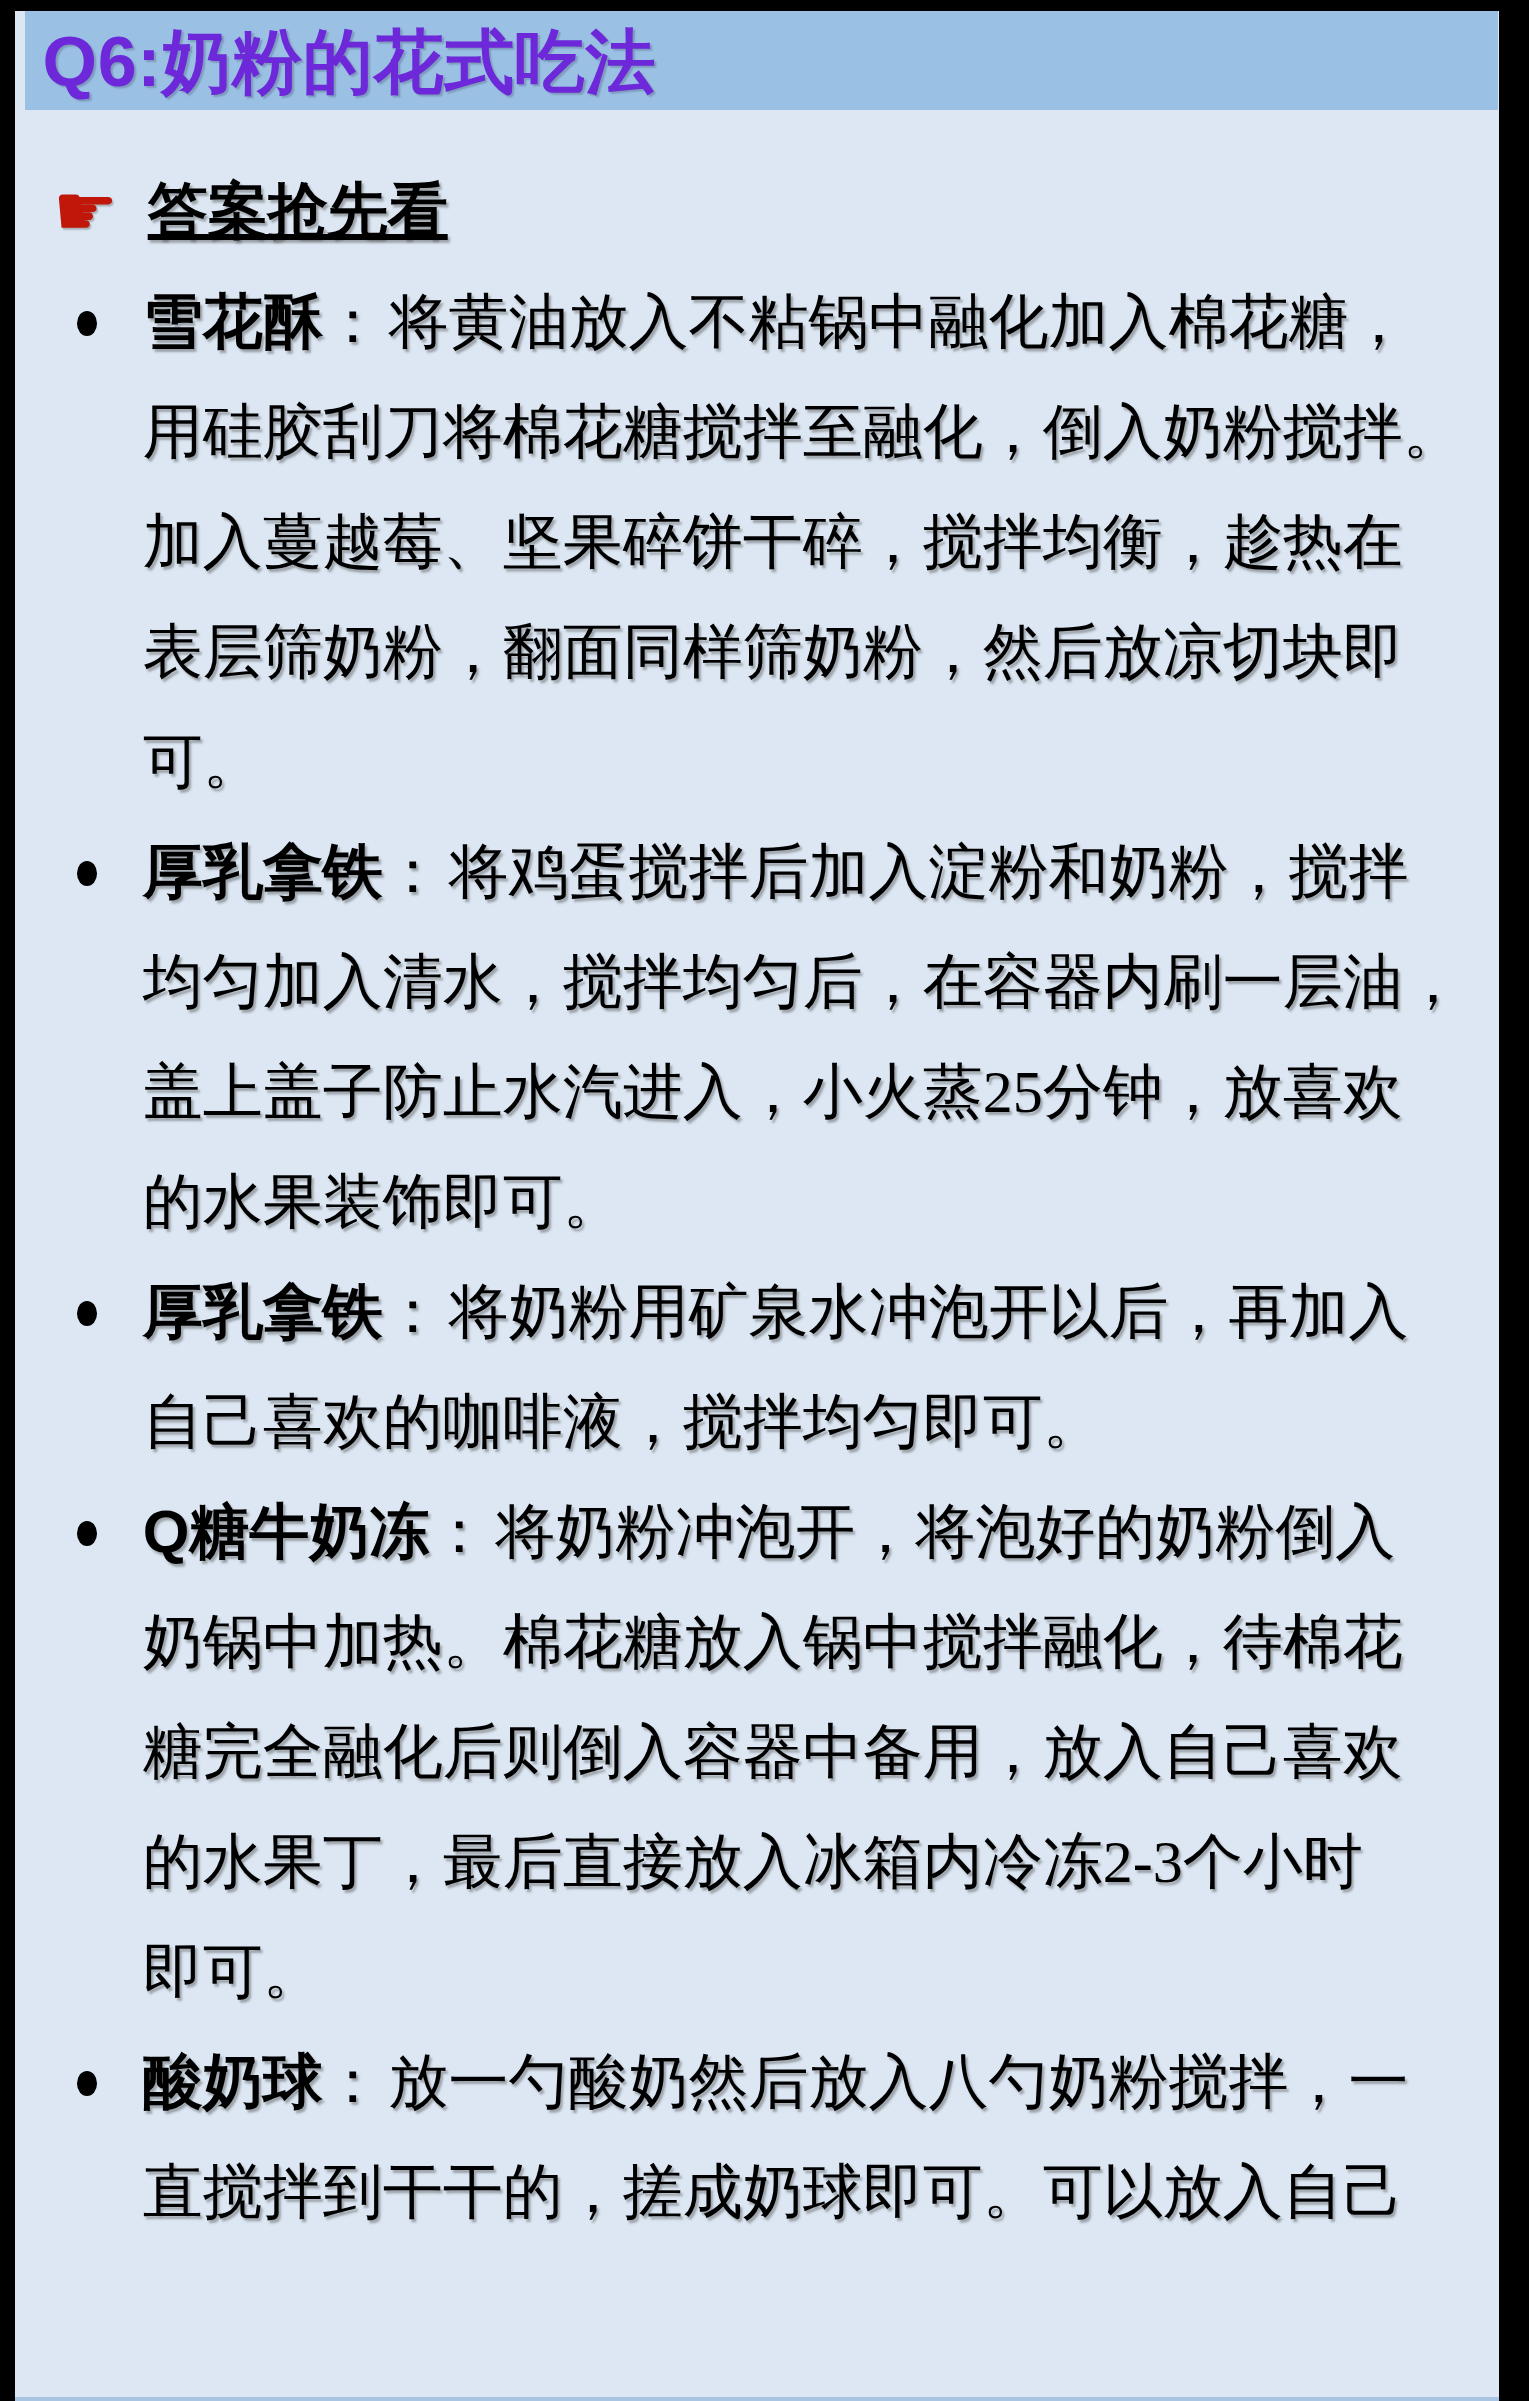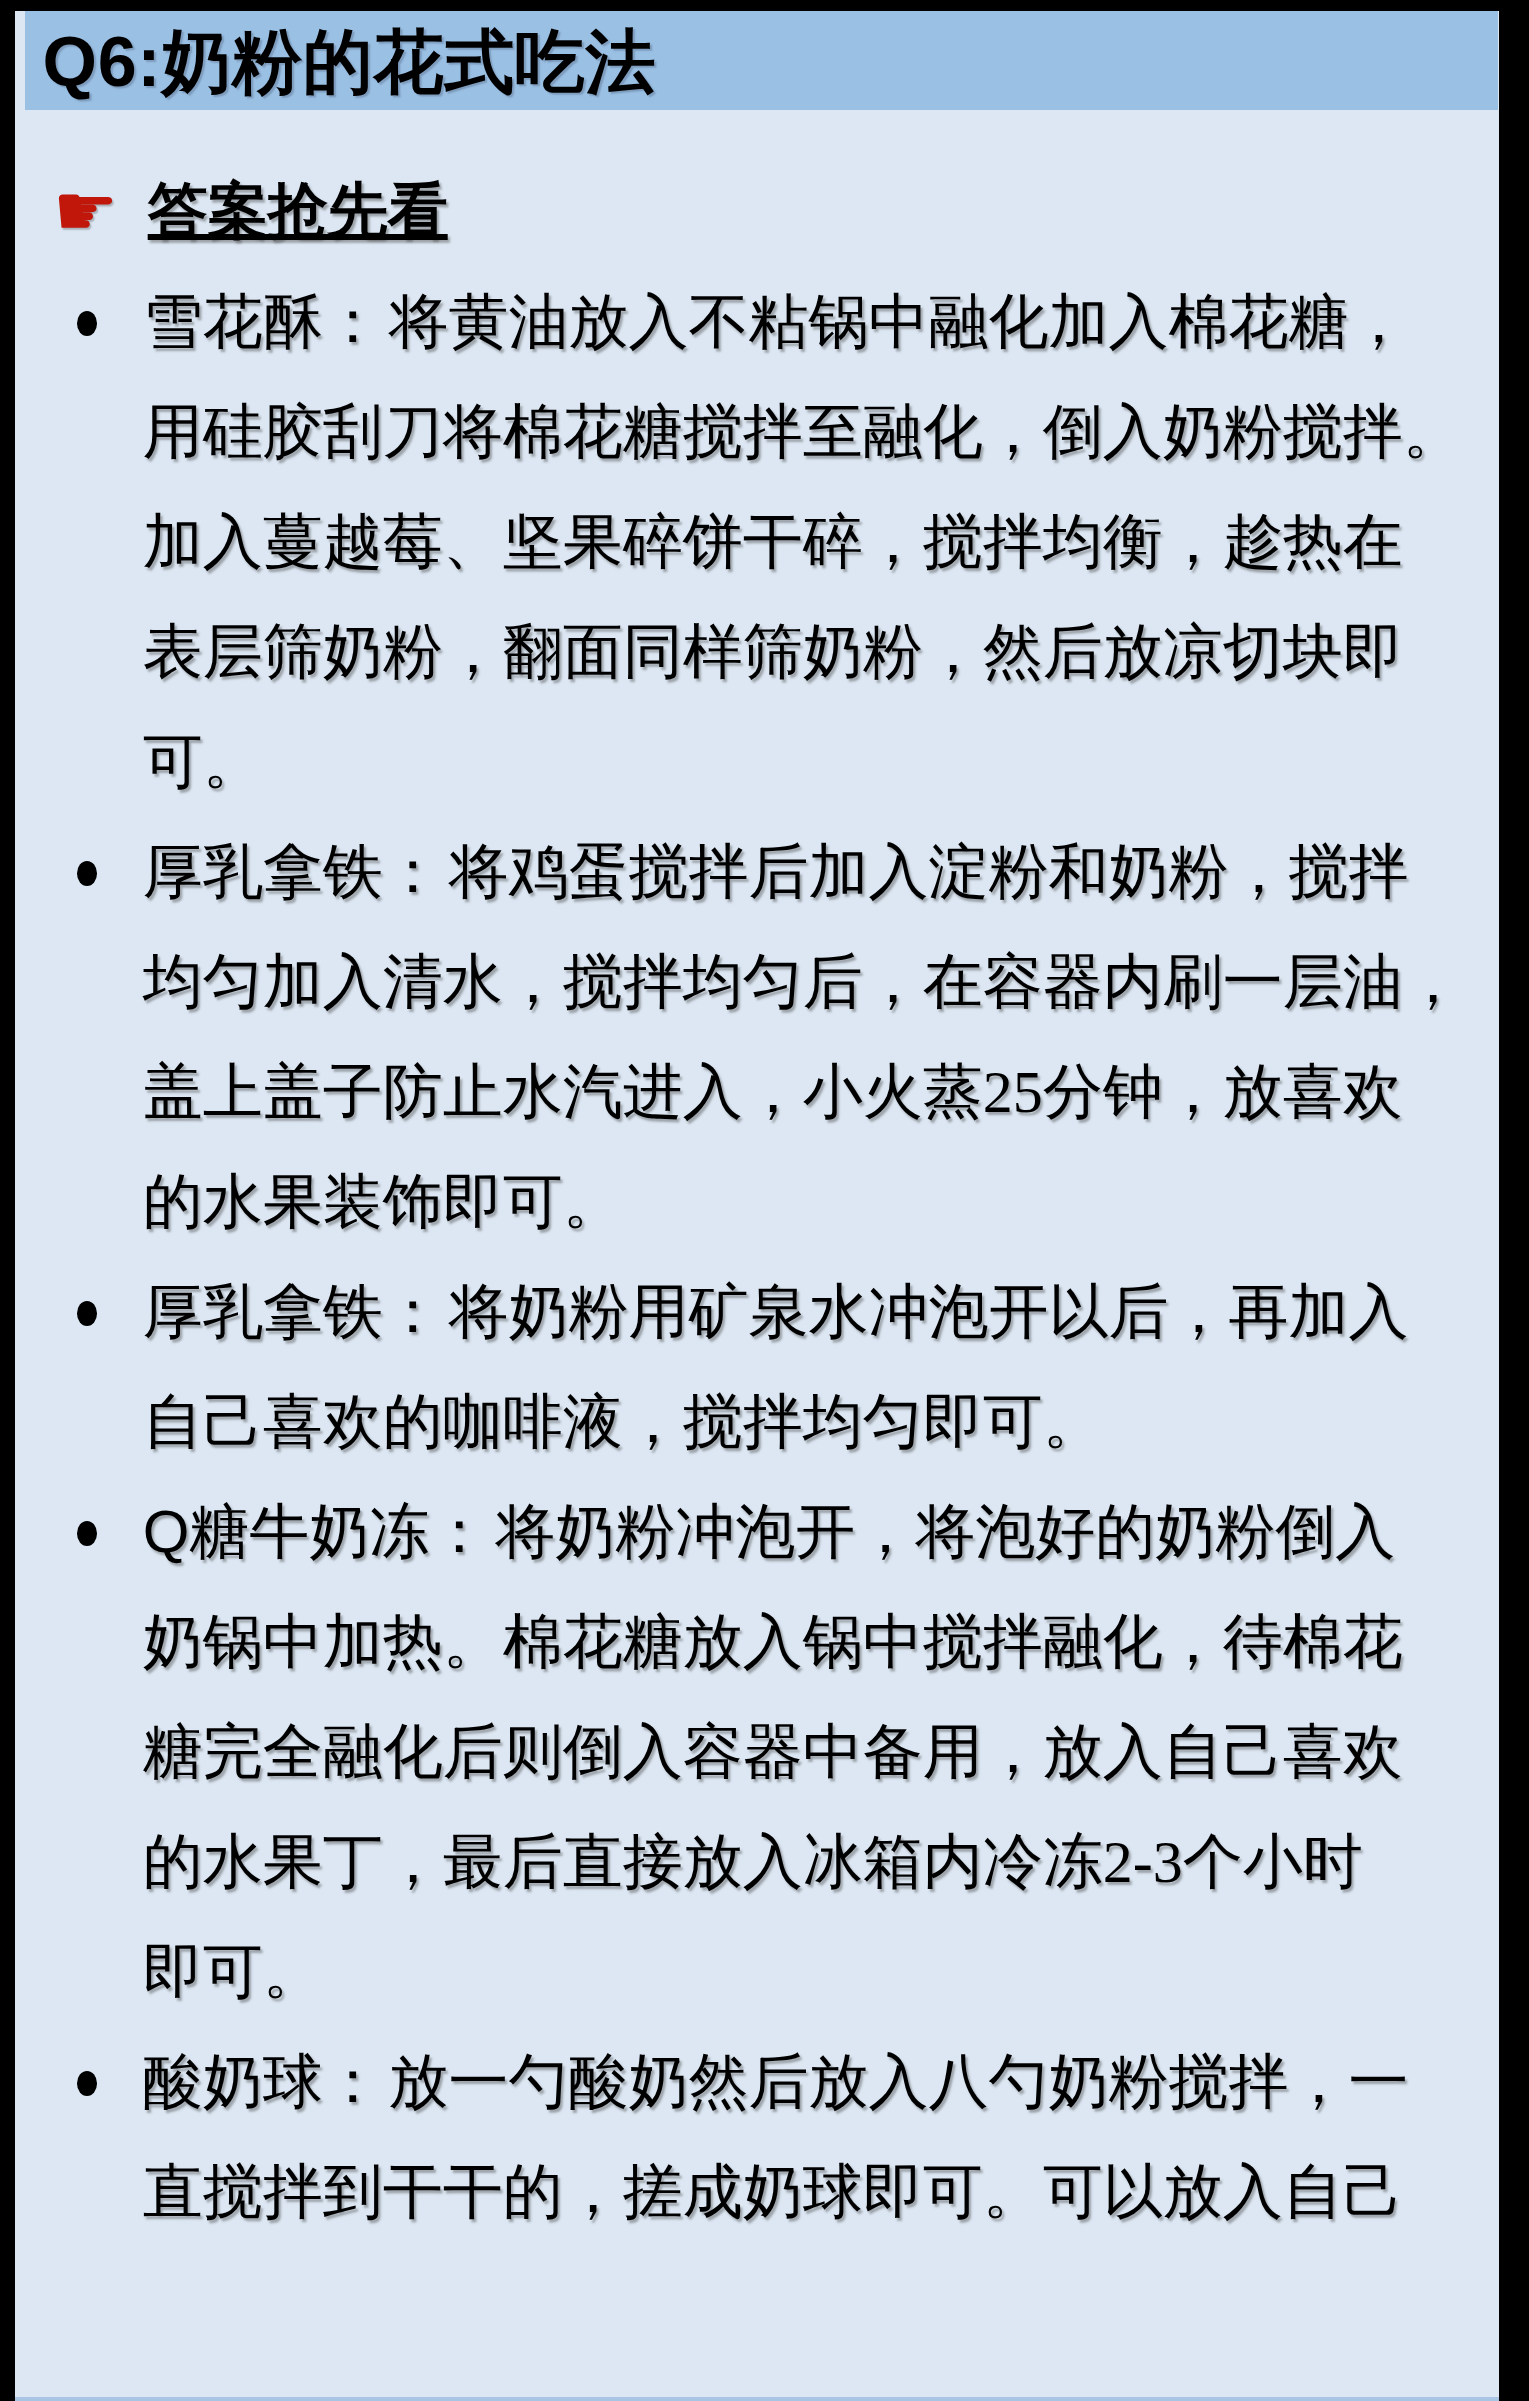--- a/index.html
+++ b/index.html
@@ -23,21 +23,21 @@
     width:1473px;
     height:99px;
     background:#9ac0e4;
   }
   .header-title{
     position:absolute;
     left:17.6px;top:0;
     line-height:103px;
     font-size:70px;
     font-weight:bold;
-    color:#000000;
+    color:#6d28d9;
     font-family:"Liberation Sans", sans-serif;
     text-shadow:2.2px 2.2px 1.5px rgba(90,110,140,.45);
     white-space:nowrap;
     letter-spacing:0.7px;
   }
   .lead{
     margin:65px 0 0 38px;
     height:73px;
     display:flex;
     align-items:center;
@@ -73,21 +73,21 @@
   }
   .line{
     height:110px;
     line-height:110px;
     font-size:60px;
     color:#000;
     text-shadow:2.2px 2.9px 2.2px rgba(80,80,80,.45);
     white-space:nowrap;
   }
   .term{
-    font-weight:normal;
+    font-weight:bold;
     font-family:"Liberation Sans", sans-serif;
   }
   .sep{
     margin-right:5.9px;
   }
   .bottom-strip{
     position:absolute;
     left:0;bottom:0;
     width:100%;
     height:4.4px;

